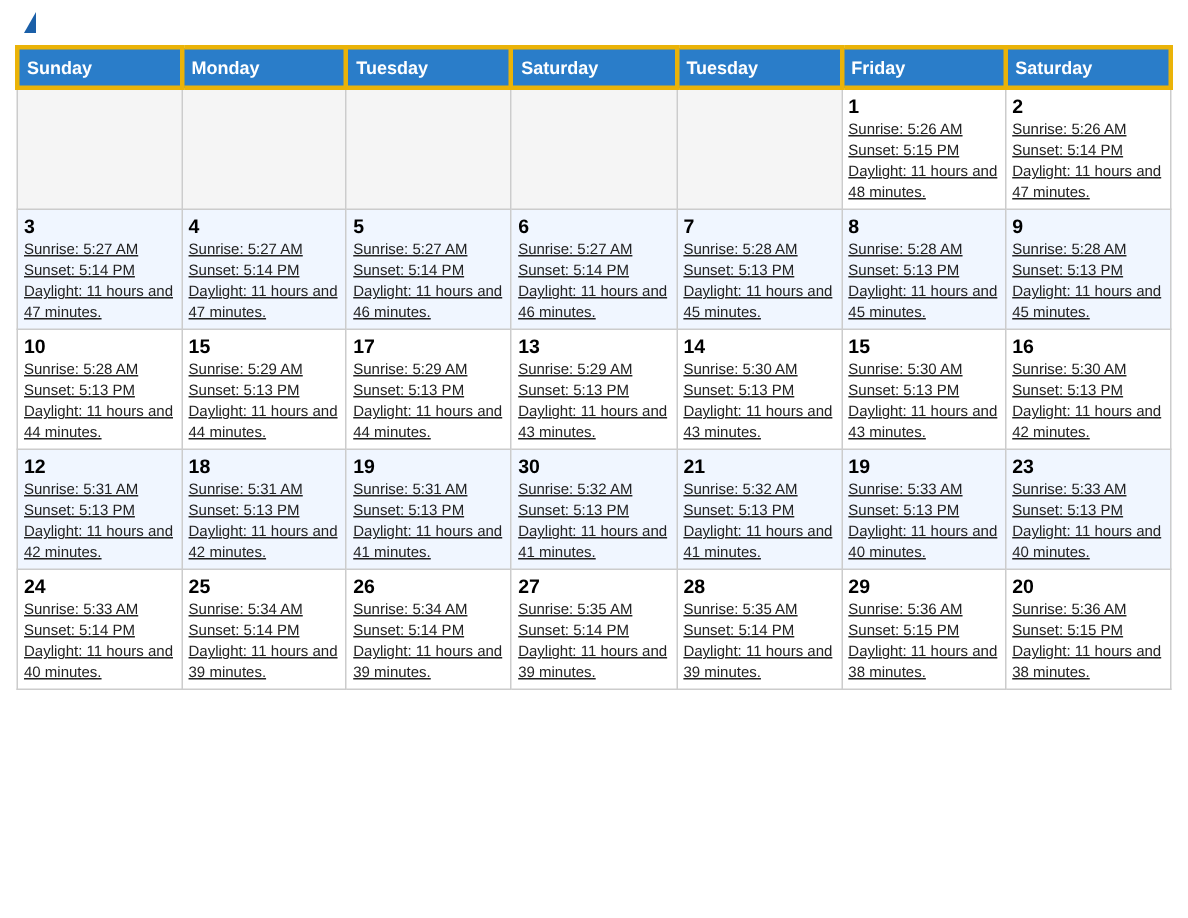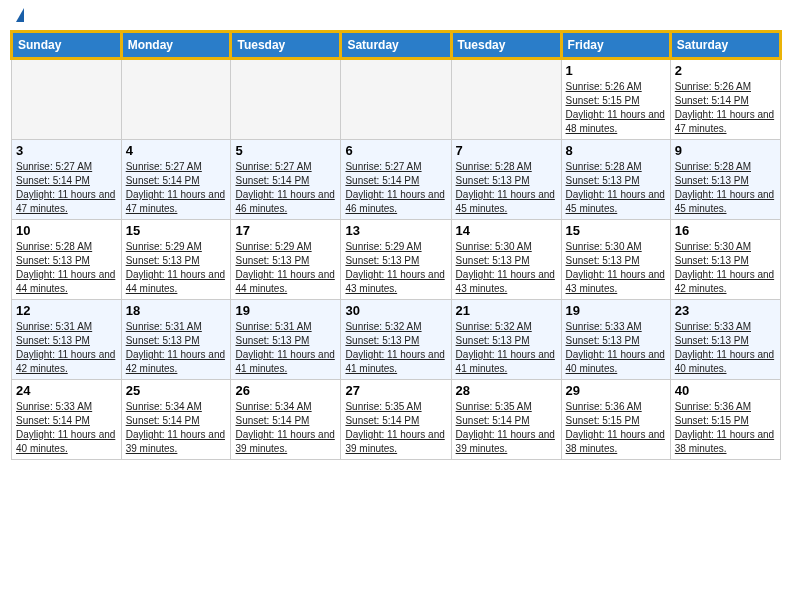--- a/index.html
+++ b/index.html
@@ -233,18 +233,18 @@
         </td>
         <td>
           <span class="day-num">28</span>
           <div class="cell-text">Sunrise: 5:35 AM<br>Sunset: 5:14 PM<br>Daylight: 11 hours and 39 minutes.</div>
         </td>
         <td>
           <span class="day-num">29</span>
           <div class="cell-text">Sunrise: 5:36 AM<br>Sunset: 5:15 PM<br>Daylight: 11 hours and 38 minutes.</div>
         </td>
         <td>
-          <span class="day-num">40</span>
+          <span class="day-num">20</span>
           <div class="cell-text">Sunrise: 5:36 AM<br>Sunset: 5:15 PM<br>Daylight: 11 hours and 38 minutes.</div>
         </td>
       </tr>
     </tbody>
 </table>
 
 </body></html>

